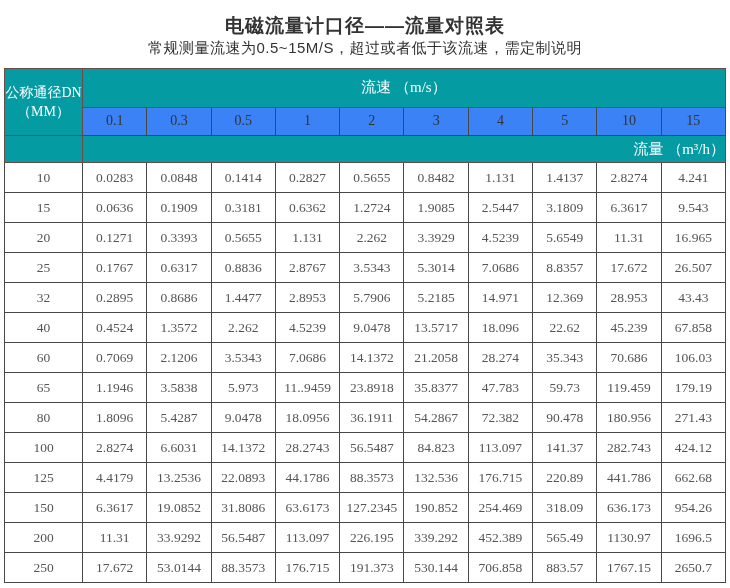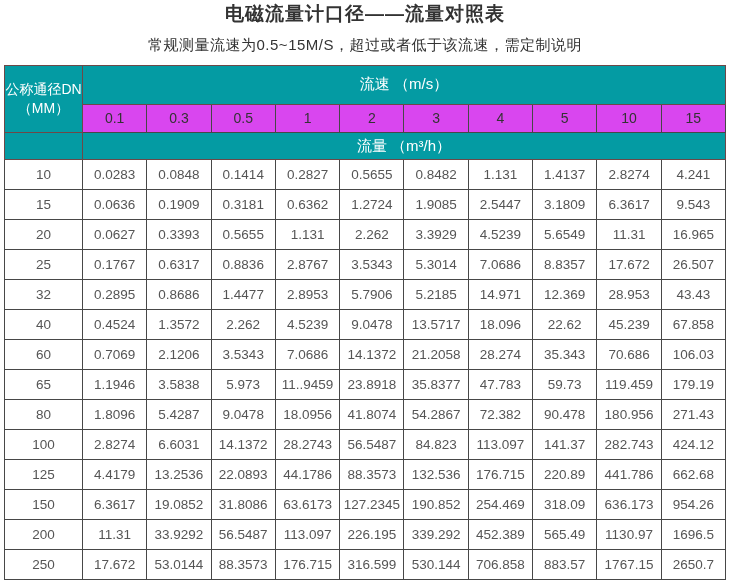--- a/index.html
+++ b/index.html
@@ -12,35 +12,35 @@
     width: 730px;
     height: 588px;
     background: #ffffff;
     overflow: hidden;
   }
   .title {
     text-align: center;
     font-size: 19px;
     font-weight: bold;
     color: #333333;
-    padding-top: 1px;
+    padding-top: 13px;
     letter-spacing: 1px;
   }
   .subtitle {
     text-align: center;
     font-size: 15px;
     color: #333333;
-    margin-top: 9px;
     letter-spacing: 0.5px;
   }
   table.flow-table {
     border-collapse: collapse;
     table-layout: fixed;
     width: 722px;
     margin: 10px 4px 0 4px;
+    font-family: Liberation Serif, serif;
   }
   col.dn-col { width: 78px; }
   .flow-table th, .flow-table td {
     padding: 0;
     text-align: center;
     vertical-align: middle;
     overflow: hidden;
     white-space: nowrap;
   }
   
@@ -50,24 +50,24 @@
     font-weight: normal;
     border: 1px solid #6d4848;
     font-size: 14px;
   }
   th.corner {
     height: 66px;
     line-height: 19px;
     font-size: 14px;
   }
   th.velocity-band { height: 37px; font-size: 15px; }
-  th.flow-band { height: 26px; font-size: 15px; }
+  th.flow-band { height: 26px; font-size: 15px; text-align: right; }
   
   th.vcol {
-    background: #d946ef;
+    background: #3b82f6;
     color: #333333;
     font-weight: normal;
     font-size: 14px;
     height: 27px;
     border: 1px solid #474747;
   }
   
   .flow-table tbody td {
     border: 1px solid #474747;
     color: #555555;
@@ -138,21 +138,21 @@
           <td>0.6362</td>
           <td>1.2724</td>
           <td>1.9085</td>
           <td>2.5447</td>
           <td>3.1809</td>
           <td>6.3617</td>
           <td>9.543</td>
         </tr>
         <tr>
           <td class="dn">20</td>
-          <td>0.0627</td>
+          <td>0.1271</td>
           <td>0.3393</td>
           <td>0.5655</td>
           <td>1.131</td>
           <td>2.262</td>
           <td>3.3929</td>
           <td>4.5239</td>
           <td>5.6549</td>
           <td>11.31</td>
           <td>16.965</td>
         </tr>
@@ -220,21 +220,21 @@
           <td>59.73</td>
           <td>119.459</td>
           <td>179.19</td>
         </tr>
         <tr>
           <td class="dn">80</td>
           <td>1.8096</td>
           <td>5.4287</td>
           <td>9.0478</td>
           <td>18.0956</td>
-          <td>41.8074</td>
+          <td>36.1911</td>
           <td>54.2867</td>
           <td>72.382</td>
           <td>90.478</td>
           <td>180.956</td>
           <td>271.43</td>
         </tr>
         <tr>
           <td class="dn">100</td>
           <td>2.8274</td>
           <td>6.6031</td>
@@ -285,21 +285,21 @@
           <td>565.49</td>
           <td>1130.97</td>
           <td>1696.5</td>
         </tr>
         <tr>
           <td class="dn">250</td>
           <td>17.672</td>
           <td>53.0144</td>
           <td>88.3573</td>
           <td>176.715</td>
-          <td>316.599</td>
+          <td>191.373</td>
           <td>530.144</td>
           <td>706.858</td>
           <td>883.57</td>
           <td>1767.15</td>
           <td>2650.7</td>
         </tr>
       </tbody>
   </table>
 </div>
 

